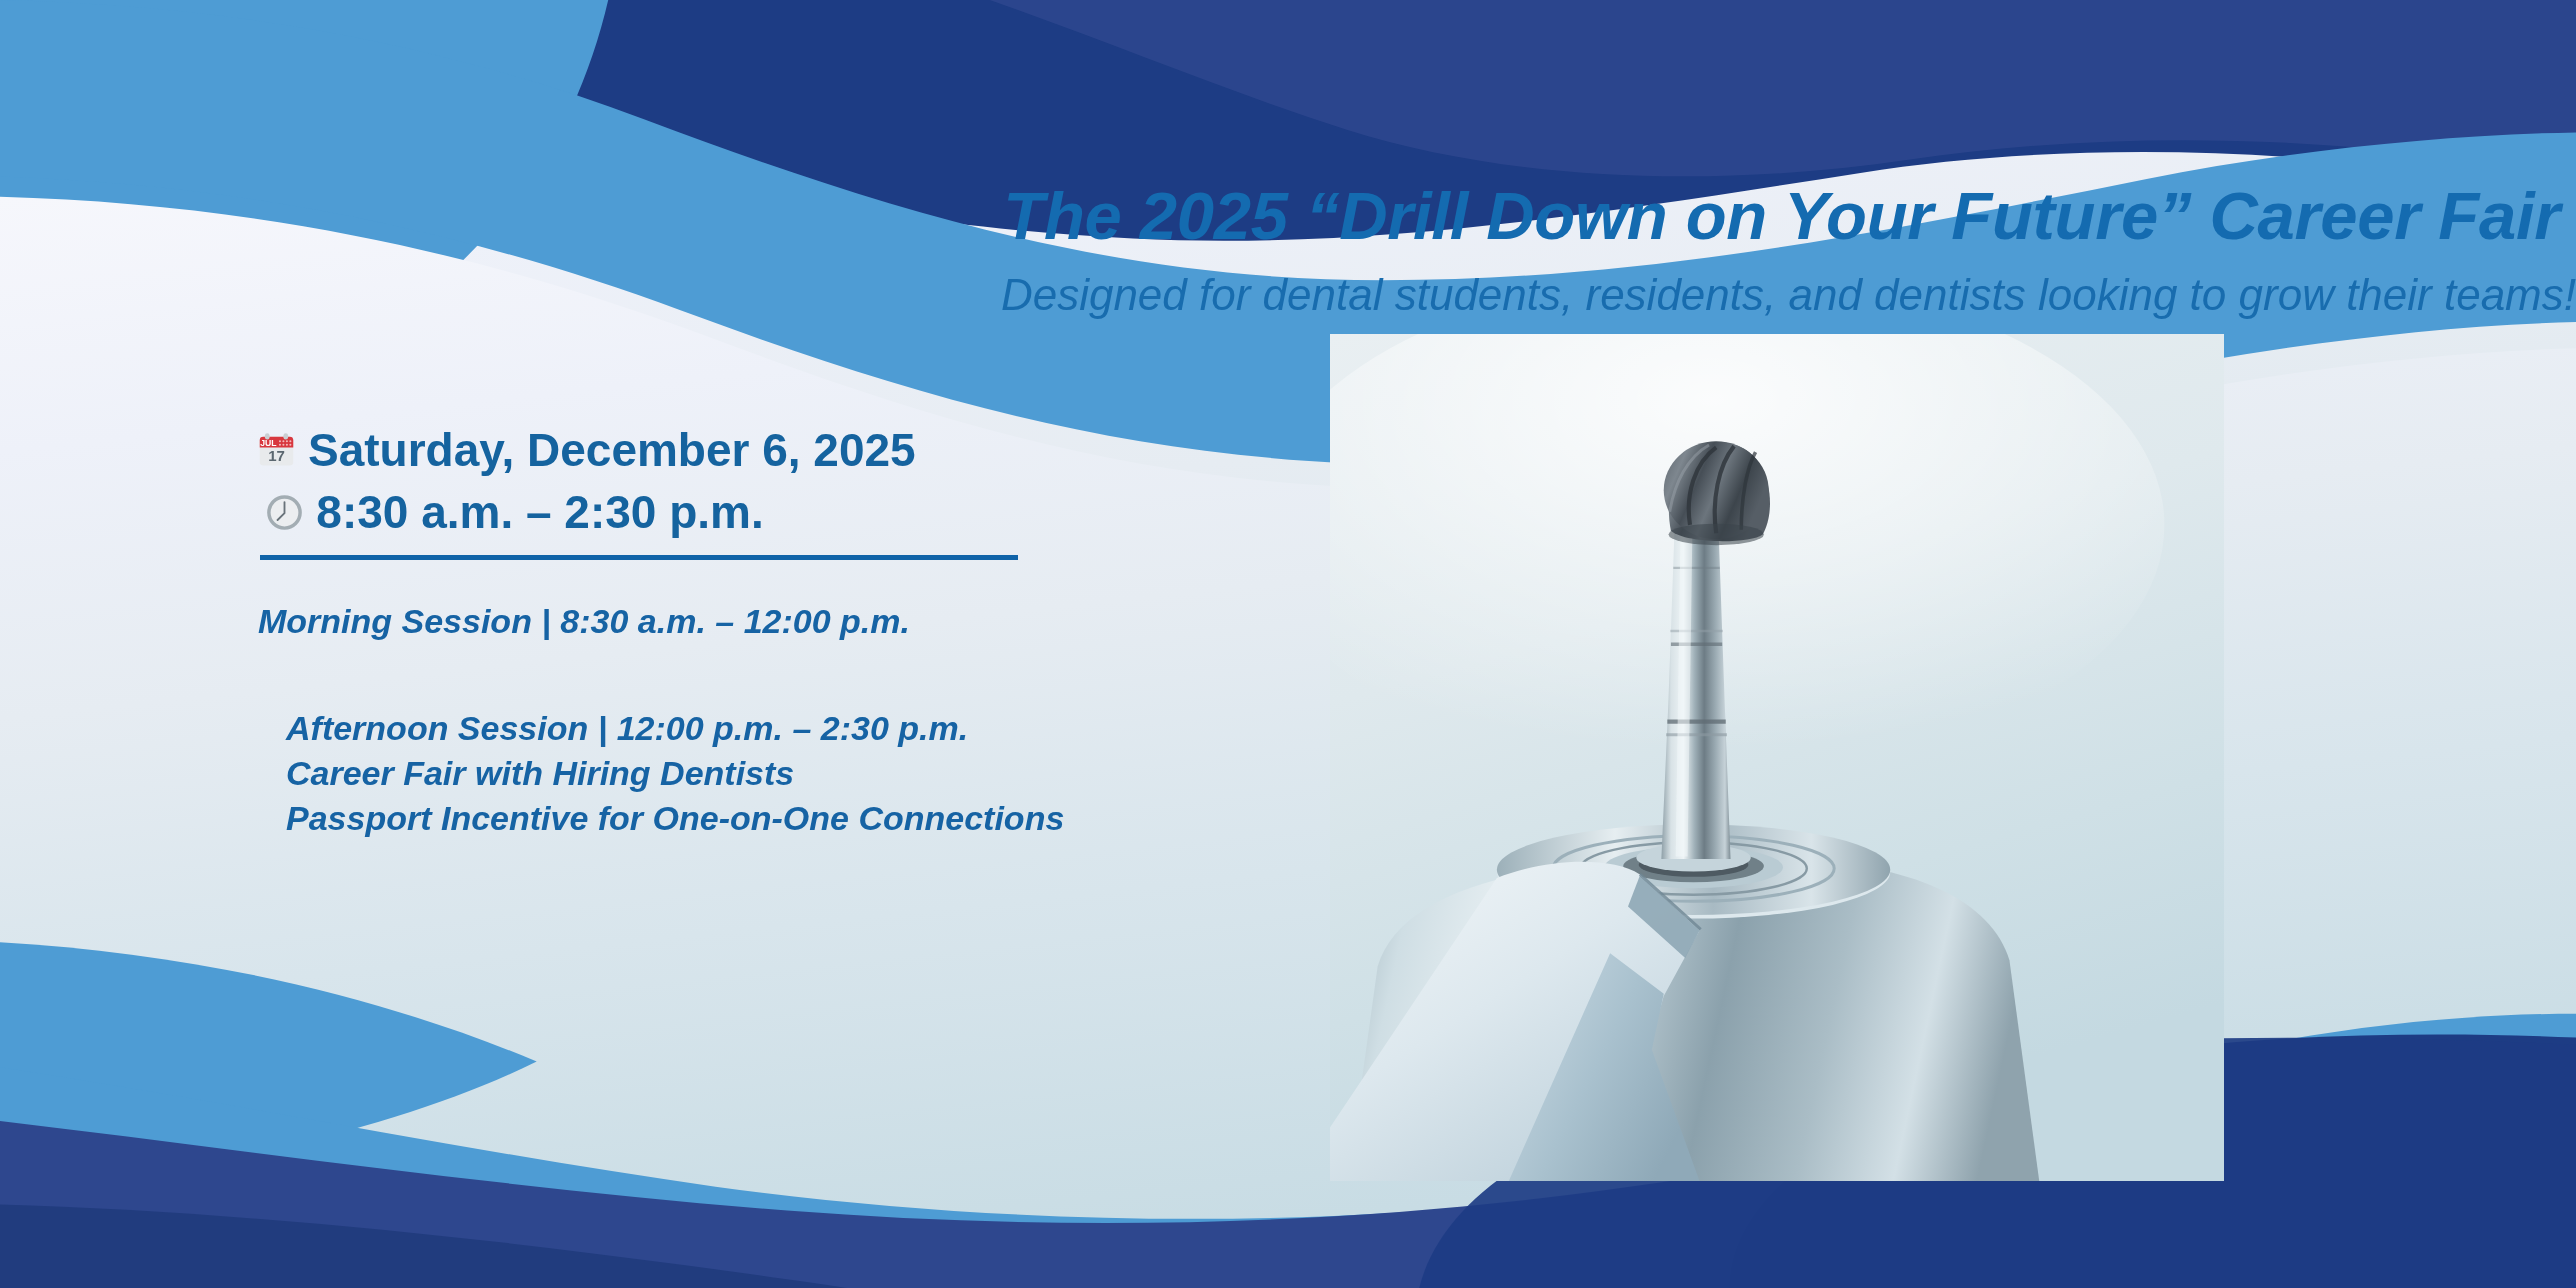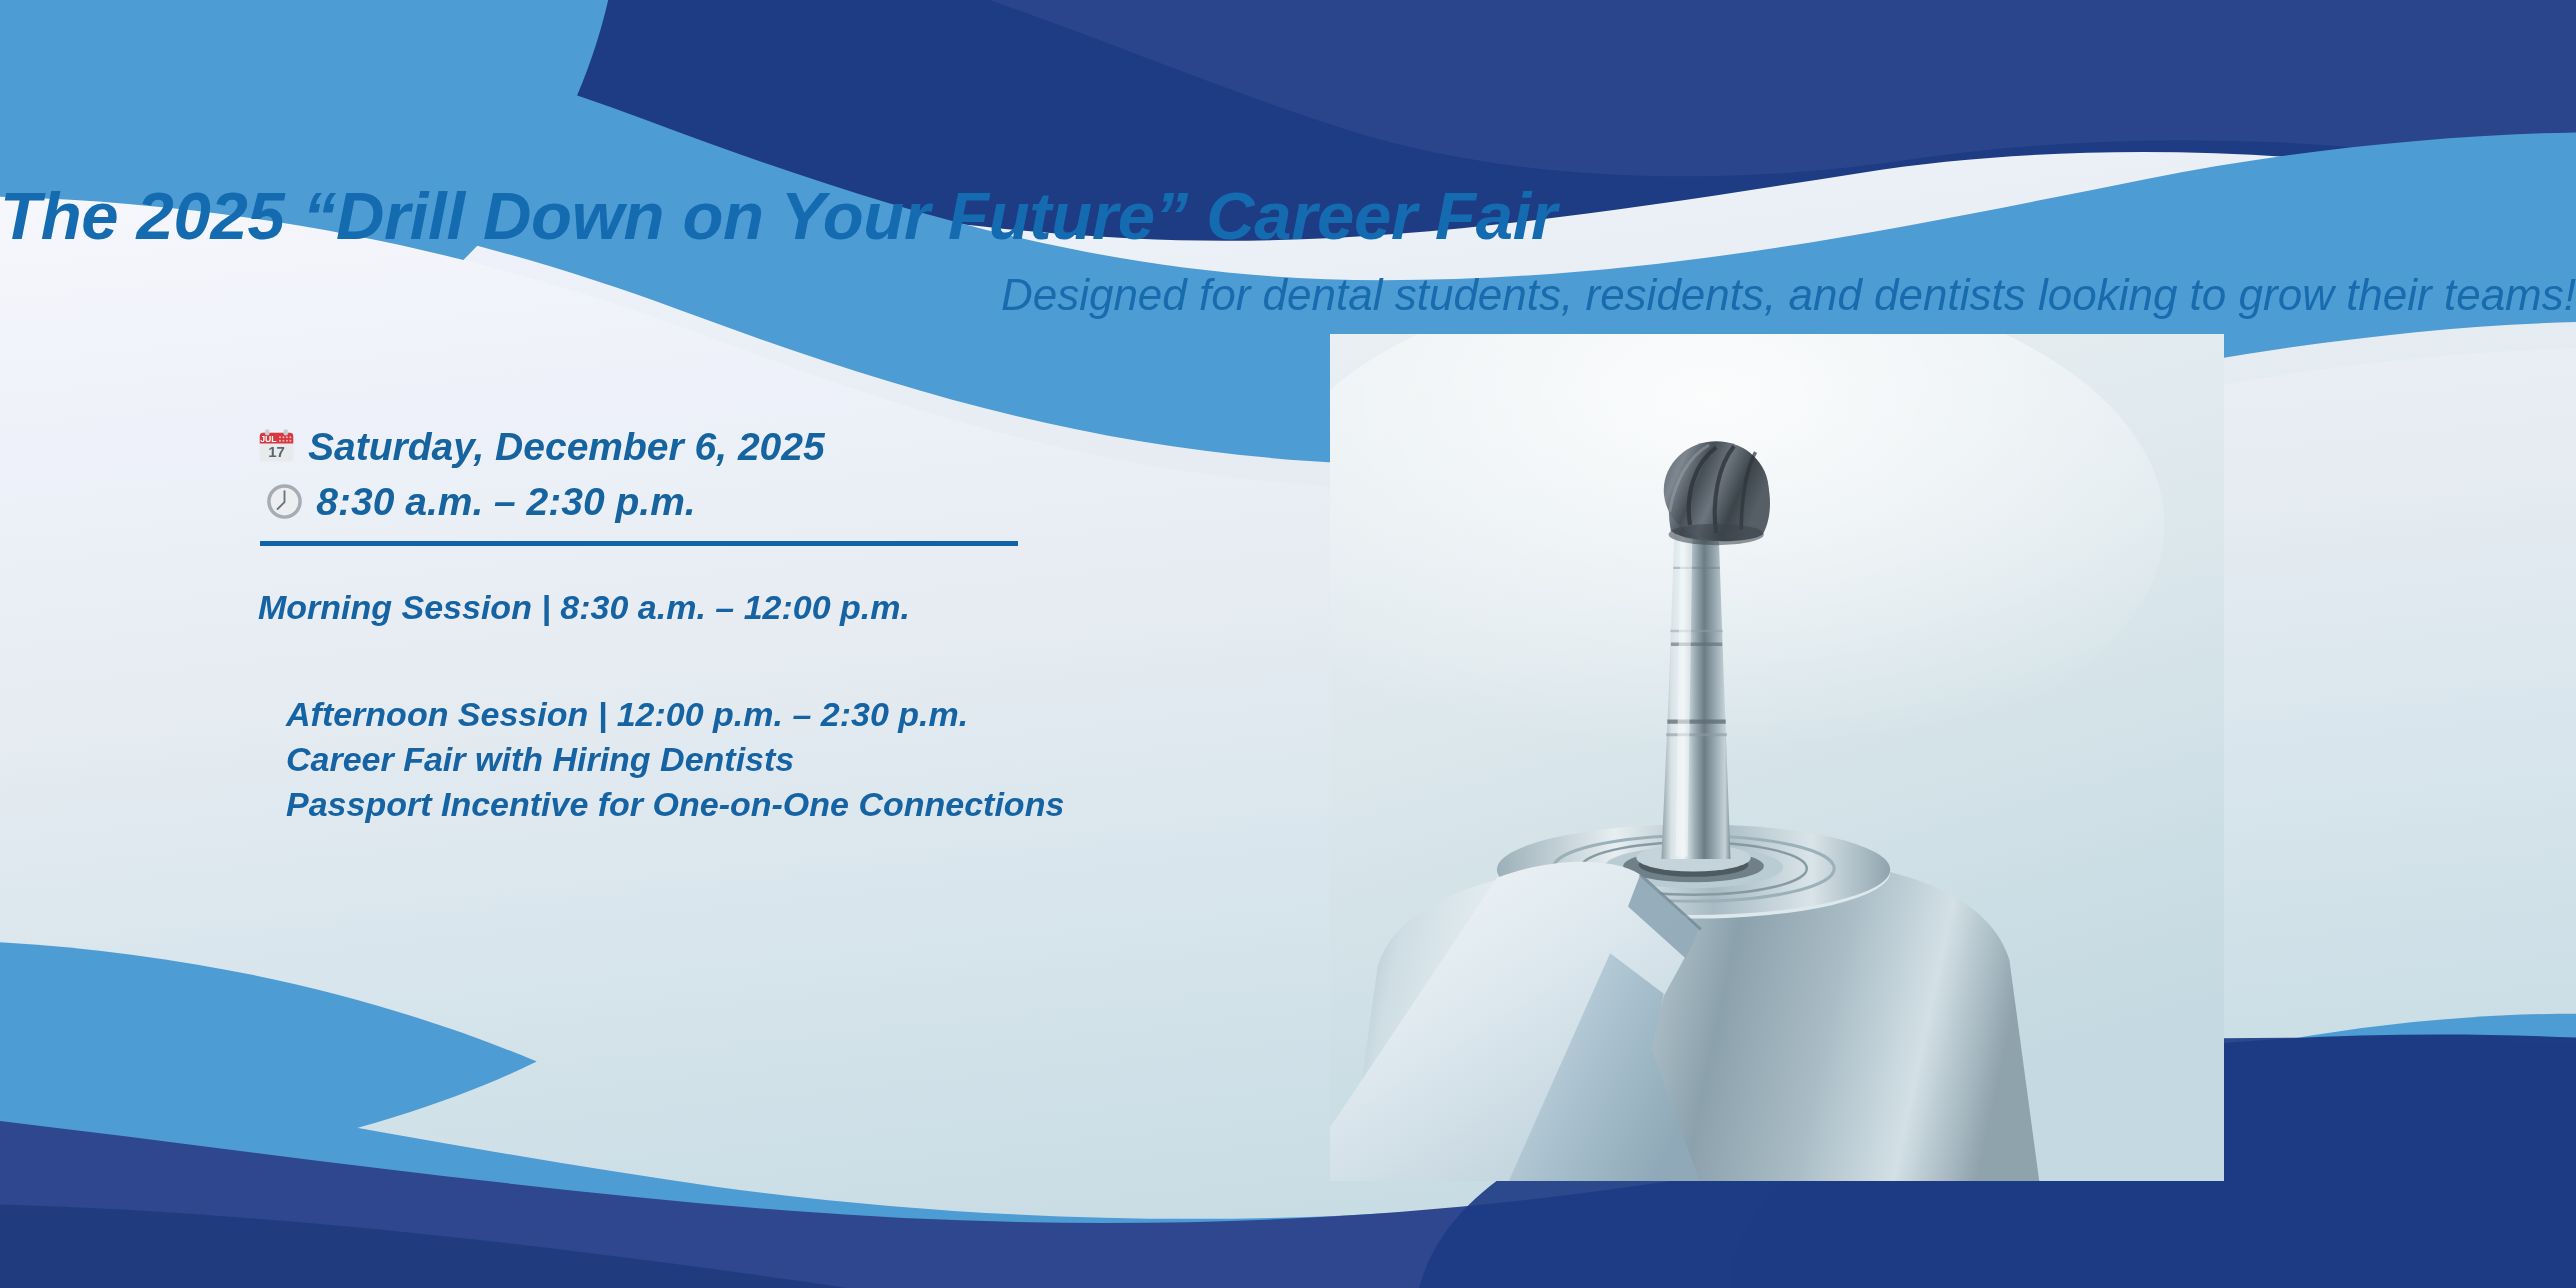--- a/index.html
+++ b/index.html
@@ -29,22 +29,22 @@
   }
   #photo svg{display:block;width:100%;height:100%;}
 
   
   #content{
     position:absolute;left:0;top:0;width:2576px;height:1288px;
   }
 
   .title{
     position:absolute;
-    left:0;right:8px;top:177px;
-    text-align:left;
+    left:0;right:16px;top:177px;
+    text-align:right;
     font-size:67px;
     font-style:italic;
     font-weight:bold;
     color:#146BB0;
     letter-spacing:-0.3px;
     font-stretch:condensed;
     white-space:nowrap;
   }
   .subtitle{
     position:absolute;
@@ -69,22 +69,21 @@
     margin-bottom:8.3px;
     margin-top:16px;
   }
   .detail-row .emoji{
     width:37px;height:37px;
     flex:0 0 37px;
     display:block;
   }
   .detail-row .emoji svg{display:block;width:37px;height:37px;}
   .detail-text{
-    font-size:39px;
-    font-style:italic;
+    font-size:46px;
     font-weight:bold;
     color:#15639F;
     white-space:nowrap;
     line-height:1.0;
   }
   .clock-row{padding-left:8.3px;}
 
   .divider{
     margin-top:20px;
     margin-left:2.4px;

